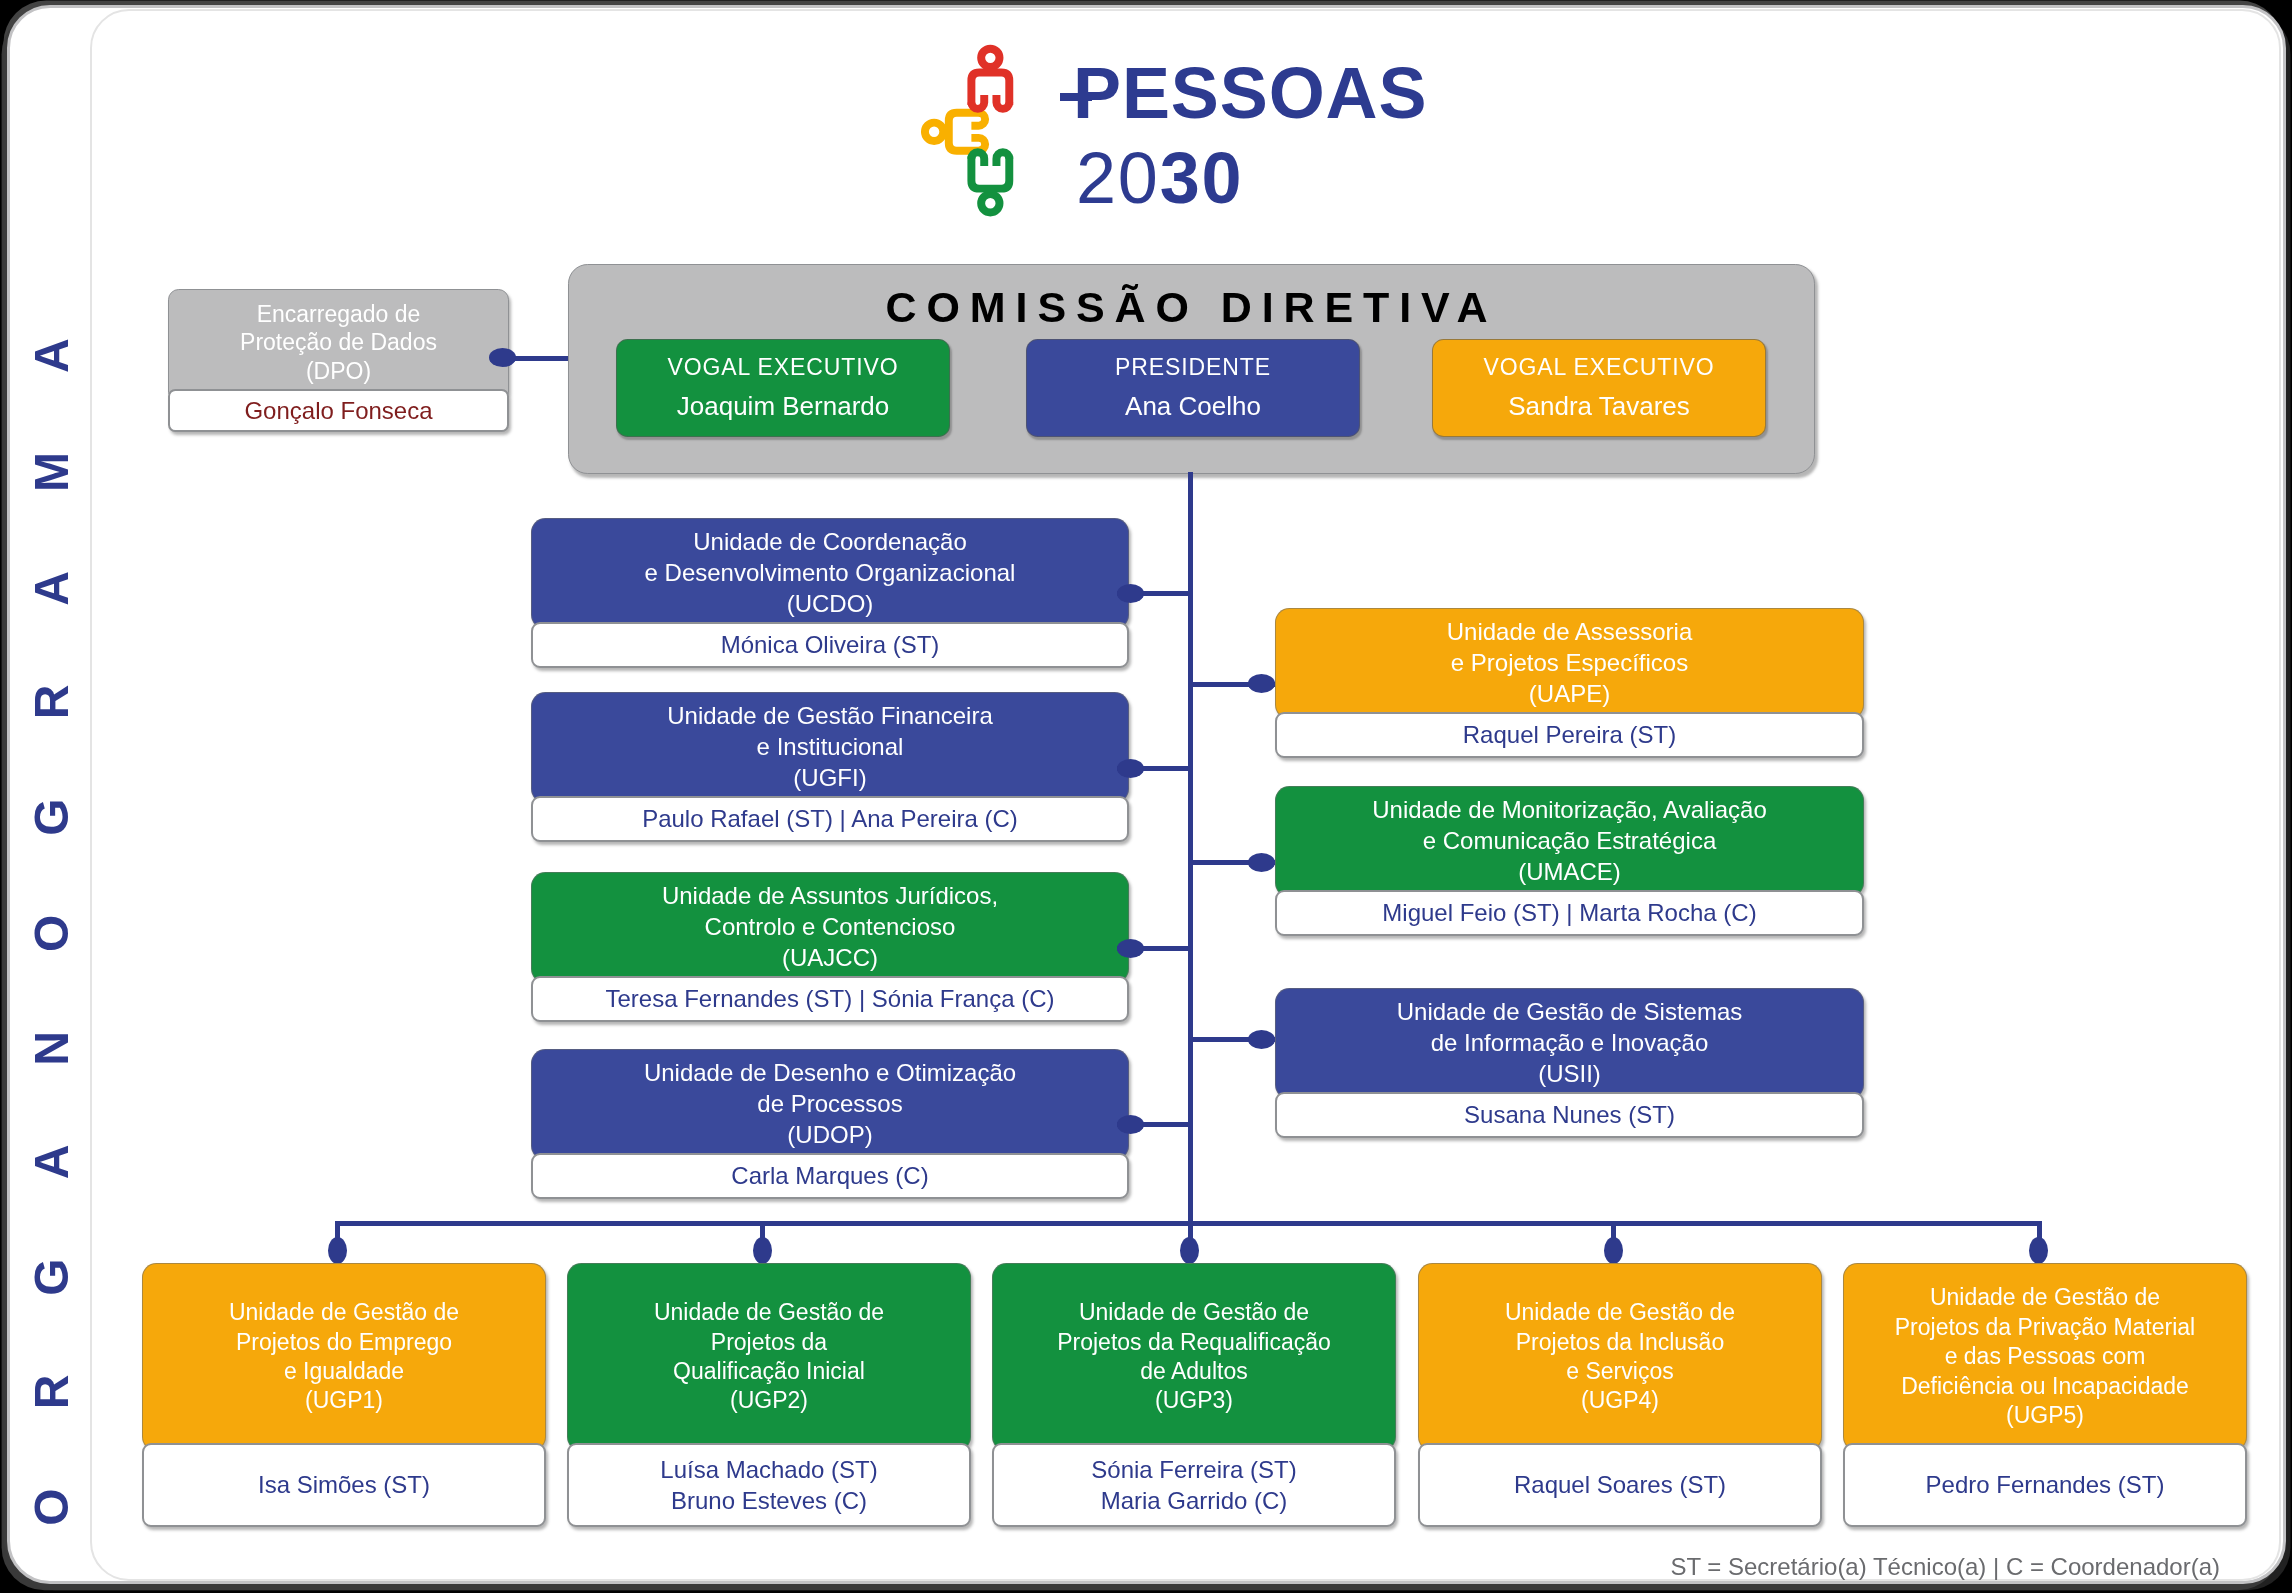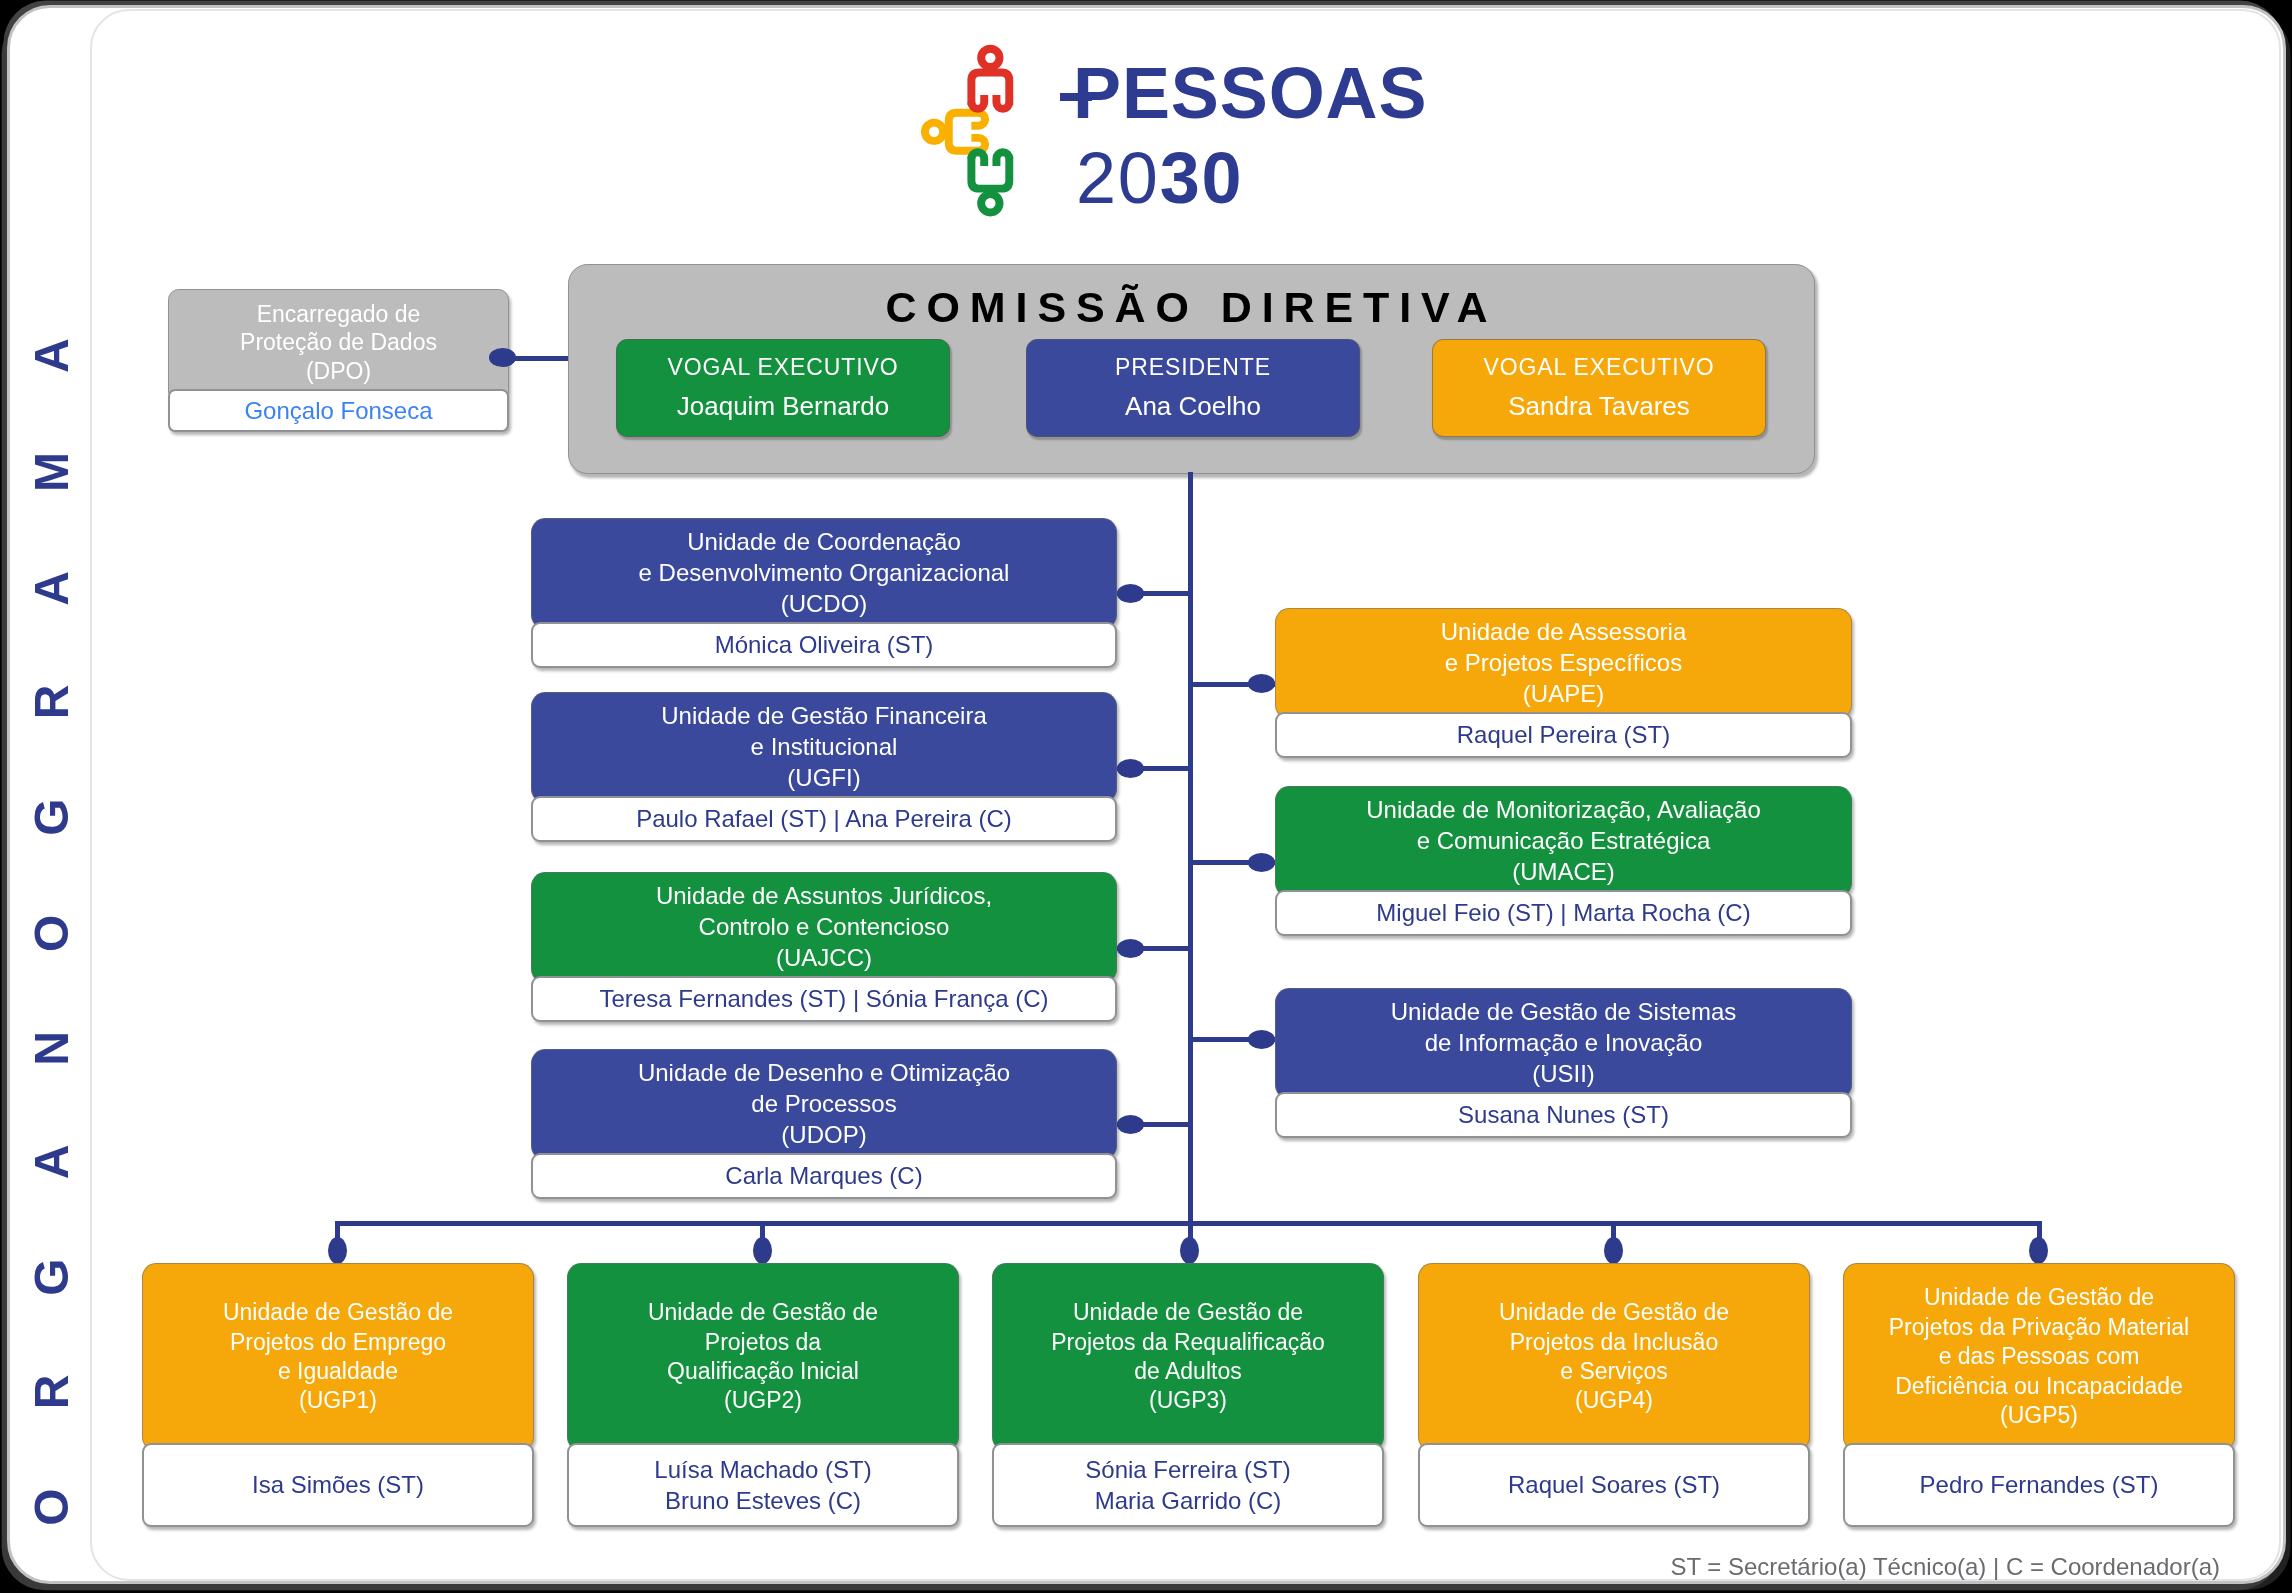--- a/index.html
+++ b/index.html
@@ -36,23 +36,23 @@
   .m-green{background:#13913f;} .m-blue{background:#3a499b;} .m-orange{background:#f6a80b;}
   
   .dpo{position:absolute;left:168px;top:289px;width:341px;height:143px;
        filter:drop-shadow(2.7px 3.6px 1.8px rgba(90,90,90,.45));}
   .dpo-head{position:absolute;left:0;right:0;top:0;bottom:36px;background:#bcbcbd;
             border:1.8px solid #8f9194;border-radius:10.7px 10.7px 3.6px 3.6px;display:flex;align-items:center;
             justify-content:center;text-align:center;color:#fff;font-size:23px;line-height:1.22;
             white-space:pre-line;}
   .dpo-foot{position:absolute;left:0;right:0;bottom:0;height:39px;background:#fff;
             border:2.2px solid #8f9194;border-radius:7.2px;display:flex;align-items:center;
-            justify-content:center;color:#3b82f6;font-size:24px;}
-  
-  .unit{position:absolute;filter:drop-shadow(2.7px 3.6px 1.8px rgba(90,90,90,.45));}
+            justify-content:center;color:#7f1d1d;font-size:24px;}
+  
+  .unit{position:absolute;filter:drop-shadow(2.7px 3.6px 1.8px rgba(90,90,90,.45));padding-left:12px;}
   .uhead{position:absolute;left:0;right:0;top:0;bottom:39px;border-radius:14.3px;
          border:1.8px solid rgba(110,110,110,.55);display:flex;align-items:center;justify-content:center;
          text-align:center;color:#fff;font-size:24px;line-height:1.28;white-space:pre-line;}
   .ufoot{position:absolute;left:0;right:0;bottom:0;height:42px;background:#fff;
          border:2.2px solid #8f9194;border-radius:9px;display:flex;align-items:center;
          justify-content:center;text-align:center;color:#2e3a8c;font-size:24px;line-height:1.3;
          white-space:pre-line;}
   .unit.side{width:586px;height:150px;}
   .unit.rside{width:577px;height:150px;}
   .unit.bottom{width:392px;height:264px;}

